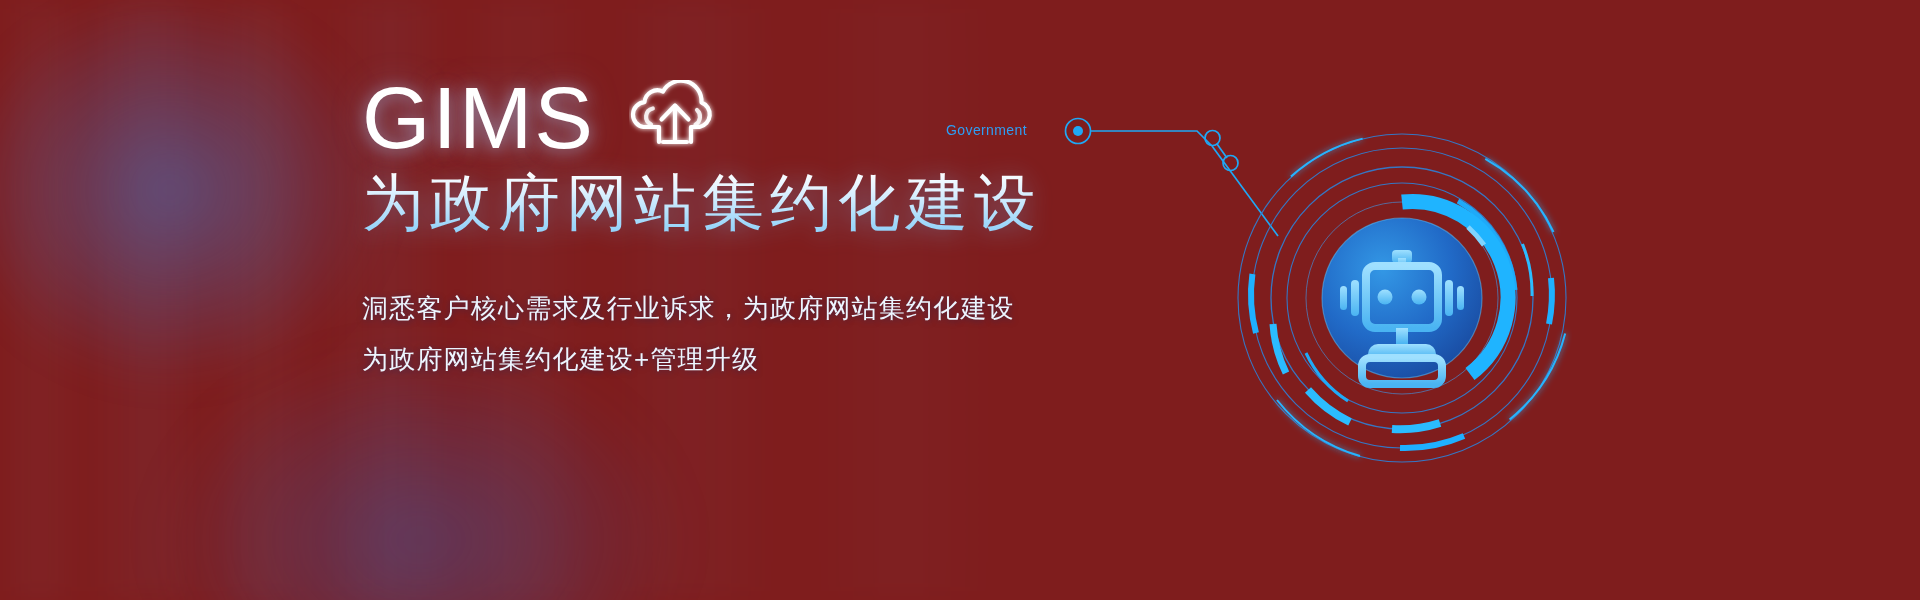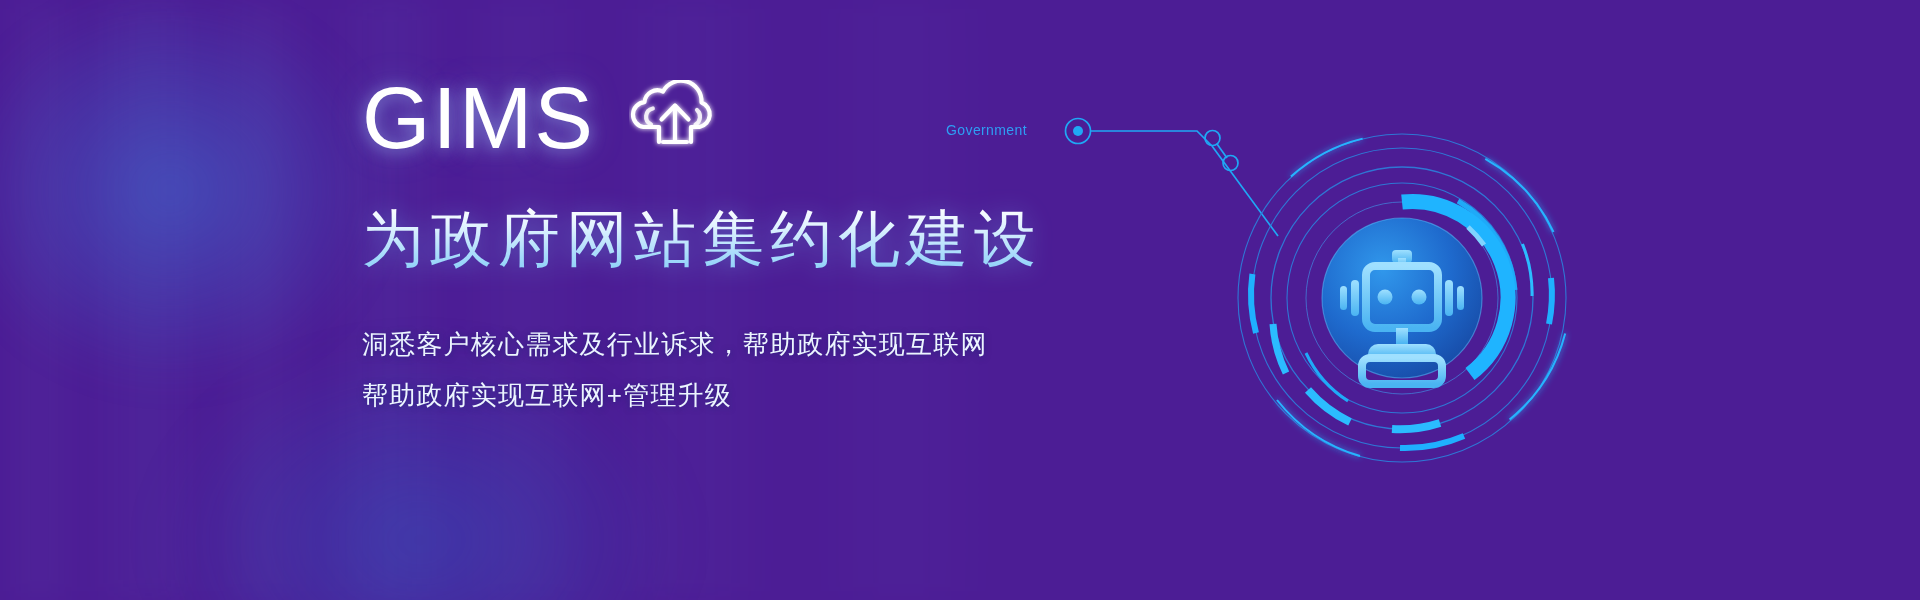--- a/index.html
+++ b/index.html
@@ -13,21 +13,21 @@
   .banner{
     position:relative;
     width:1920px; height:600px;
     overflow:hidden;
     background:
       radial-gradient(ellipse 520px 420px at 1760px 170px, rgba(37,101,190,0.55) 0%, rgba(37,101,190,0) 72%),
       radial-gradient(ellipse 340px 600px at 300px 120px, rgba(28,88,185,0.55) 0%, rgba(28,88,185,0) 70%),
       radial-gradient(ellipse 260px 700px at 120px 520px, rgba(22,74,166,0.45) 0%, rgba(22,74,166,0) 70%),
       radial-gradient(ellipse 600px 520px at 980px 560px, rgba(18,66,158,0.5) 0%, rgba(18,66,158,0) 70%),
       linear-gradient(118deg,#12418f 0%,#10General 0%,#123f92 22%,#0f3b8d 48%,#0e3685 72%,#103e92 100%);
-    background-color:#4c1d95;
+    background-color:#7f1d1d;
   }
 
   
   .streaks{
     position:absolute; inset:0;
     pointer-events:none;
     background:
       linear-gradient(90deg,
         rgba(255,255,255,0.000) 0px,
         rgba(150,195,255,0.045) 38px,
@@ -74,21 +74,20 @@
     font-size:88px;
     line-height:1;
     font-weight:300;
     letter-spacing:2px;
     color:#ffffff;
     text-shadow:0 2px 16px rgba(170,210,255,.55), 0 0 34px rgba(140,190,255,.35);
   }
   .cloud-icon{ display:block; }
 
   .headline{
-    margin-top:36px;
     font-size:62px;
     line-height:1.08;
     font-weight:400;
     letter-spacing:6px;
     background:linear-gradient(180deg,#ffffff 0%,#e3f3ff 28%,#a9dcfb 72%,#8acef8 100%);
     -webkit-background-clip:text;
     background-clip:text;
     color:transparent;
     -webkit-text-fill-color:transparent;
     filter:drop-shadow(0 2px 12px rgba(120,195,255,.45));
@@ -168,22 +167,22 @@
             <path d="M32.5 39.5 L46 25.5 L59.5 39.5"></path>
             <path d="M34 62 L58 62"></path>
           </g>
         </svg>
       </span>
     </div>
 
     <div class="headline">为政府网站集约化建设</div>
 
     <div class="sub">
-      <div>洞悉客户核心需求及行业诉求，帮助政府实现互联网</div>
-      <div>帮助政府实现互联网+管理升级</div>
+      <div>洞悉客户核心需求及行业诉求，为政府网站集约化建设</div>
+      <div>为政府网站集约化建设+管理升级</div>
     </div>
   </div>
 
   <div class="nodegraph">
     <div class="gov-label">Government</div>
 
     <svg width="420" height="170" viewBox="0 0 420 170" fill="none" aria-hidden="true">
       <g stroke="#1fa8f5" fill="none" stroke-width="1.7">
 
         <circle cx="138" cy="23" r="12.5"></circle>

